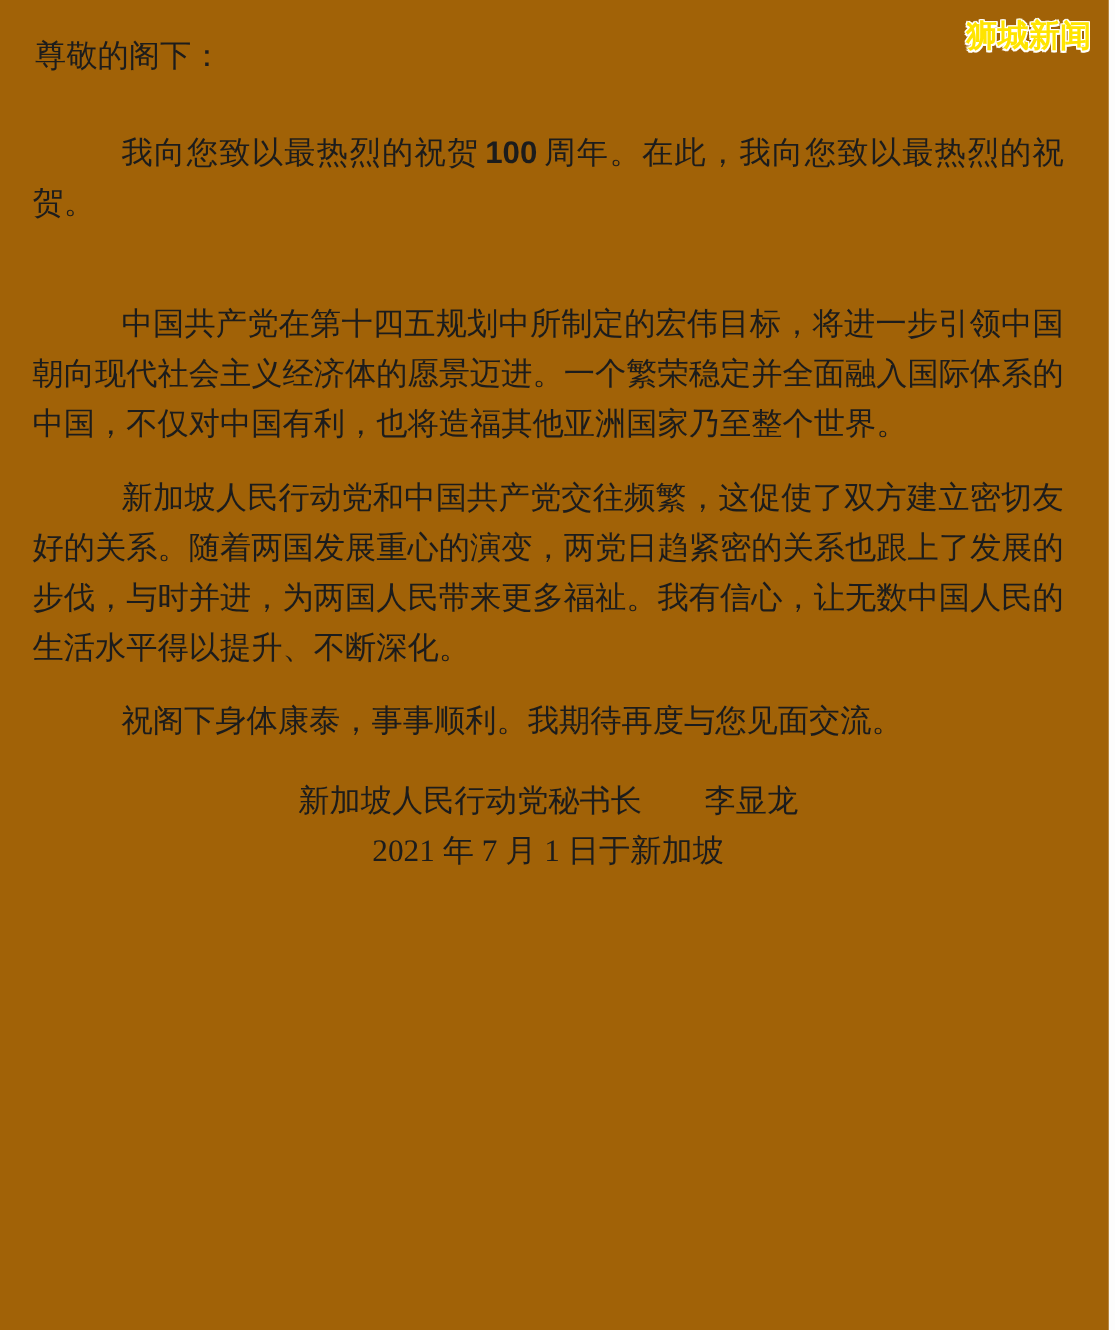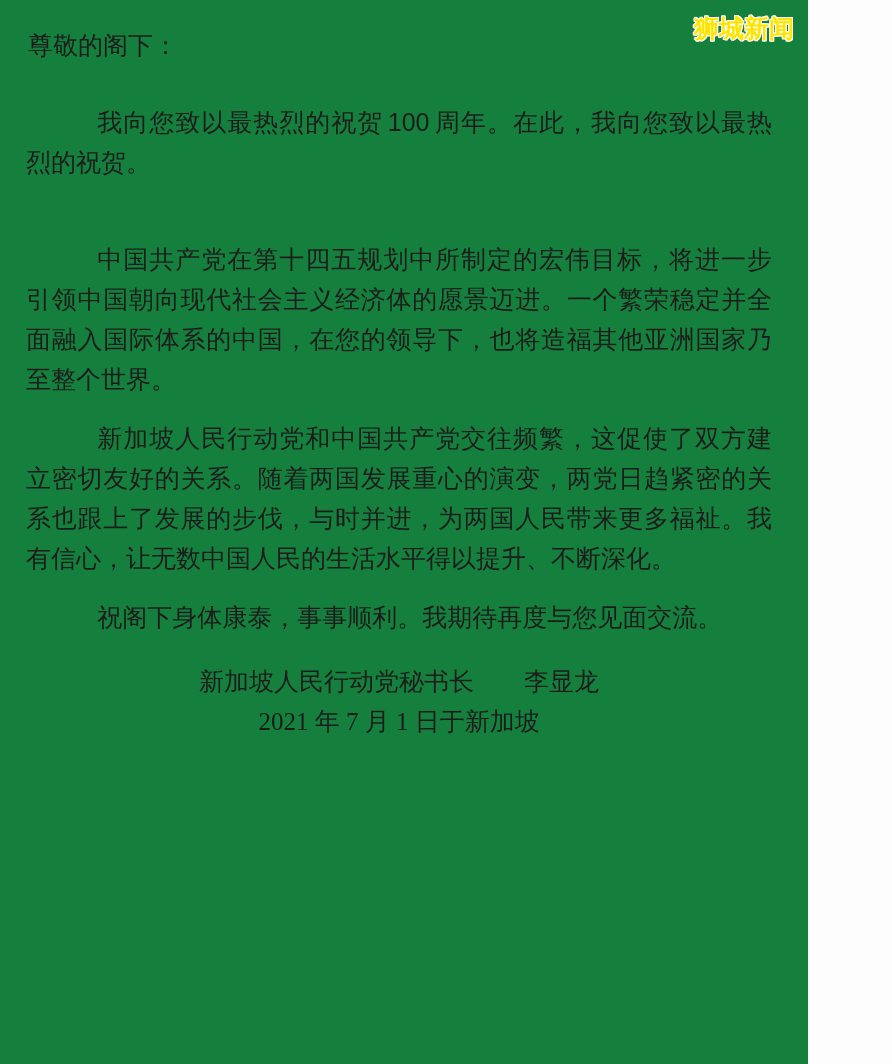--- a/index.html
+++ b/index.html
@@ -10,25 +10,25 @@
     width: 892px;
     height: 1064px;
     background: #fdfdfd;
     font-family: "Liberation Serif", "DejaVu Serif", serif;
     overflow: hidden;
     position: relative;
   }
 
   #letter {
     position: relative;
-    width: 808px;
+    width: 887px;
     height: 1064px;
     box-sizing: border-box;
     padding: 26px 10px 0 26px;
-    background: #15803d;
+    background: #a16207;
   }
 
   
   .wm-top {
     position: absolute;
     top: 12px;
     right: 14px;
     font-family: "DejaVu Sans", "Liberation Sans", sans-serif;
     font-size: 25px;
     font-weight: bold;
@@ -85,21 +85,21 @@
     margin: 0;
     padding: 0 26px 0 0;
     word-break: break-all;
   }
 
   .gap-lg  { height: 36px; }
   .gap-md  { height: 19px; }
 
   .num {
     font-family: "Liberation Sans", "DejaVu Sans", sans-serif;
-    font-weight: normal;
+    font-weight: bold;
     padding: 0 0.18em;
   }
 
   .sign-block {
     margin-top: 24px;
     padding-right: 26px;
     text-align: center;
     color: #1c1c1c;
     font-size: 25px;
     line-height: 40px;
@@ -121,21 +121,21 @@
   <p class="para"><span>我向您致以最热烈的祝贺</span><span class="num">100</span><span>周年。在此，我向您致以最热烈的祝贺。</span></p>
 
   <div class="gap-md"></div>
 
 
   <div class="gap-md"></div>
 
 
   <div class="gap-md"></div>
 
-  <p class="para">中国共产党在第十四五规划中所制定的宏伟目标，将进一步引领中国朝向现代社会主义经济体的愿景迈进。一个繁荣稳定并全面融入国际体系的中国，在您的领导下，也将造福其他亚洲国家乃至整个世界。</p>
+  <p class="para">中国共产党在第十四五规划中所制定的宏伟目标，将进一步引领中国朝向现代社会主义经济体的愿景迈进。一个繁荣稳定并全面融入国际体系的中国，不仅对中国有利，也将造福其他亚洲国家乃至整个世界。</p>
 
   <div class="gap-md"></div>
 
   <p class="para">新加坡人民行动党和中国共产党交往频繁，这促使了双方建立密切友好的关系。随着两国发展重心的演变，两党日趋紧密的关系也跟上了发展的步伐，与时并进，为两国人民带来更多福祉。我有信心，让无数中国人民的生活水平得以提升、不断深化。</p>
 
   <div class="gap-md"></div>
 
   <p class="para">祝阁下身体康泰，事事顺利。我期待再度与您见面交流。</p>
 
   <div class="sign-block">

